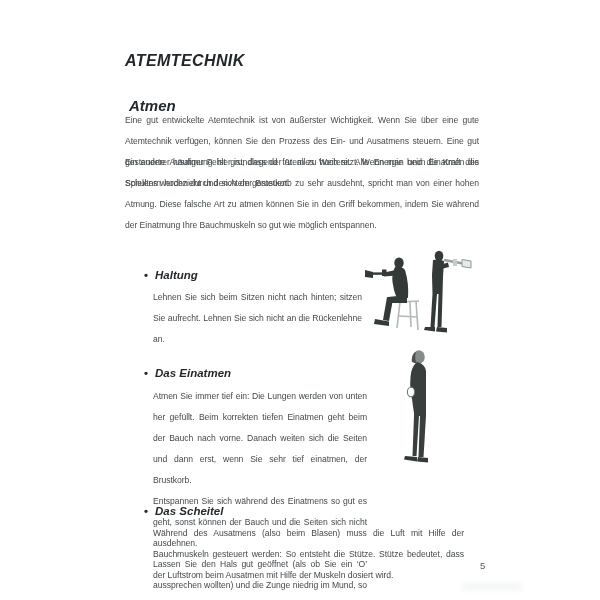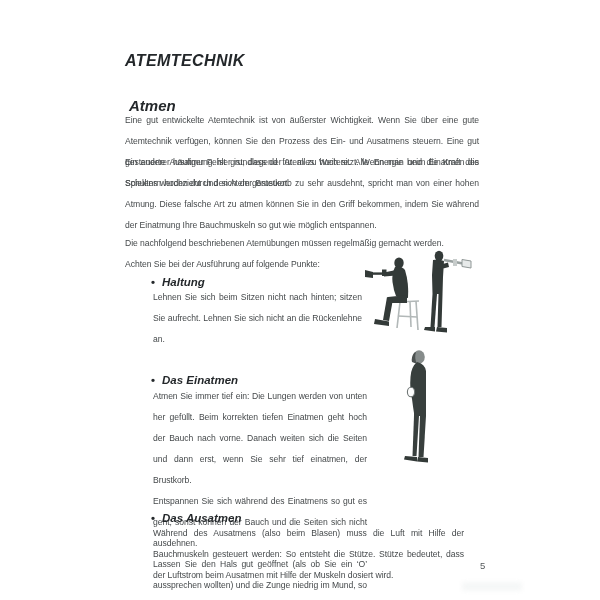--- a/index.html
+++ b/index.html
@@ -23,21 +23,21 @@
   }
   .body-text {
     position: absolute; margin: 0;
     font-size: 8.6px; line-height: 21px; letter-spacing: -0.05px;
     text-align: justify; color: #45494b;
   }
   .body-text p { margin: 0; }
   .full-col { left: 125px; width: 354px; }
   .narrow-col { left: 153px; }
   .bullet-heading {
-    position: absolute; left: 140px; margin: 11px;
+    position: absolute; left: 140px; margin: 4px;
     font-size: 11.5px; font-weight: bold; font-style: italic;
     color: #24282b; white-space: nowrap;
   }
   .bullet-heading .bullet { margin-right: 7px; font-style: normal; }
   .page-number {
     position: absolute; left: 480px; top: 560px;
     font-size: 9.5px; color: #55595b;
   }
   .illustration { position: absolute; }
   .scan-shade {
@@ -55,38 +55,34 @@
   <h2 class="section-heading" style="top:93px">Atmen</h2>
 
   <div class="body-text full-col" style="top:110px">
     <p>Eine gut entwickelte Atemtechnik ist von äußerster Wichtigkeit. Wenn Sie über eine gute Atemtechnik verfügen, können Sie den Prozess des Ein- und Ausatmens steuern. Eine gut gesteuerte Ausatmung ist grundlegend für alles Weitere. Alle Energie und die Kraft des Spielens werden durch den Atem gesteuert.</p>
   </div>
 
   <div class="body-text full-col" style="top:152px">
     <p>Ein anderer häufiger Fehler ist, dass der Atem zu hoch sitzt. Wenn man beim Einatmen die Schultern hochzieht und sich der Brustkorb zu sehr ausdehnt, spricht man von einer hohen Atmung. Diese falsche Art zu atmen können Sie in den Griff bekommen, indem Sie während der Einatmung Ihre Bauchmuskeln so gut wie möglich entspannen.</p>
   </div>
 
-  <div class="body-text full-col" style="top:233px">
-    <p>Die nachfolgend beschriebenen Atemübungen müssen regelmäßig gemacht werden.</p>
-    <p>Achten Sie bei der Ausführung auf folgende Punkte:</p>
-  </div>
 
   <h3 class="bullet-heading" style="top:265px"><span class="bullet">•</span><span>Haltung</span></h3>
   <div class="body-text narrow-col" style="top:287px; width:209px">
     <p>Lehnen Sie sich beim Sitzen nicht nach hinten; sitzen Sie aufrecht. Lehnen Sie sich nicht an die Rückenlehne an.</p>
   </div>
 
   <h3 class="bullet-heading" style="top:363px"><span class="bullet">•</span><span>Das Einatmen</span></h3>
   <div class="body-text narrow-col" style="top:386px; width:214px">
-    <p>Atmen Sie immer tief ein: Die Lungen werden von unten her gefüllt. Beim korrekten tiefen Einatmen geht hoch der Bauch nach vorne. Danach weiten sich die Seiten und dann erst, wenn Sie sehr tief einatmen, der Brustkorb.</p>
+    <p>Atmen Sie immer tief ein: Die Lungen werden von unten her gefüllt. Beim korrekten tiefen Einatmen geht beim der Bauch nach vorne. Danach weiten sich die Seiten und dann erst, wenn Sie sehr tief einatmen, der Brustkorb.</p>
     <p>Entspannen Sie sich während des Einatmens so gut es geht, sonst können der Bauch und die Seiten sich nicht ausdehnen.</p>
     <p>Lassen Sie den Hals gut geöffnet (als ob Sie ein ‘O’ aussprechen wollten) und die Zunge niedrig im Mund, so dass im Hals keine Spannung entsteht.</p>
   </div>
 
-  <h3 class="bullet-heading" style="top:501px"><span class="bullet">•</span><span>Das Ausatmen</span></h3>
+  <h3 class="bullet-heading" style="top:501px"><span class="bullet">•</span><span>Das Scheitel</span></h3>
   <div class="body-text narrow-col" style="top:523px; width:311px">
     <p>Während des Ausatmens (also beim Blasen) muss die Luft mit Hilfe der Bauchmuskeln gesteuert werden: So entsteht die Stütze. Stütze bedeutet, dass der Luftstrom beim Ausatmen mit Hilfe der Muskeln dosiert wird.</p>
   </div>
 
   <svg class="illustration" style="left:362px; top:247px" width="116" height="92" viewBox="0 0 116 92" aria-hidden="true">
 
     <g stroke="#b2b8b8" stroke-width="1.6" fill="none">
       <path d="M36,55 L57,54"></path>
       <path d="M38,55 L35,81"></path>
       <path d="M54,54 L56,83"></path>

